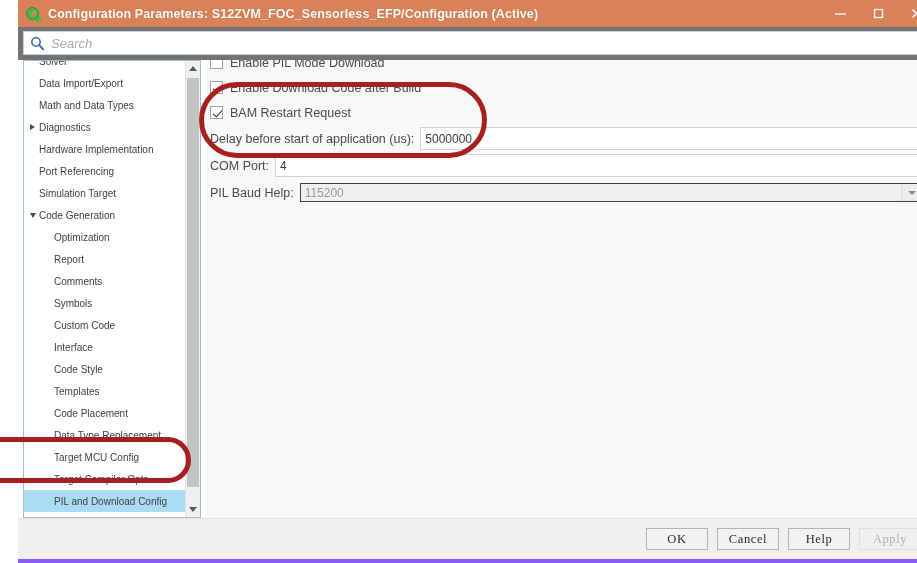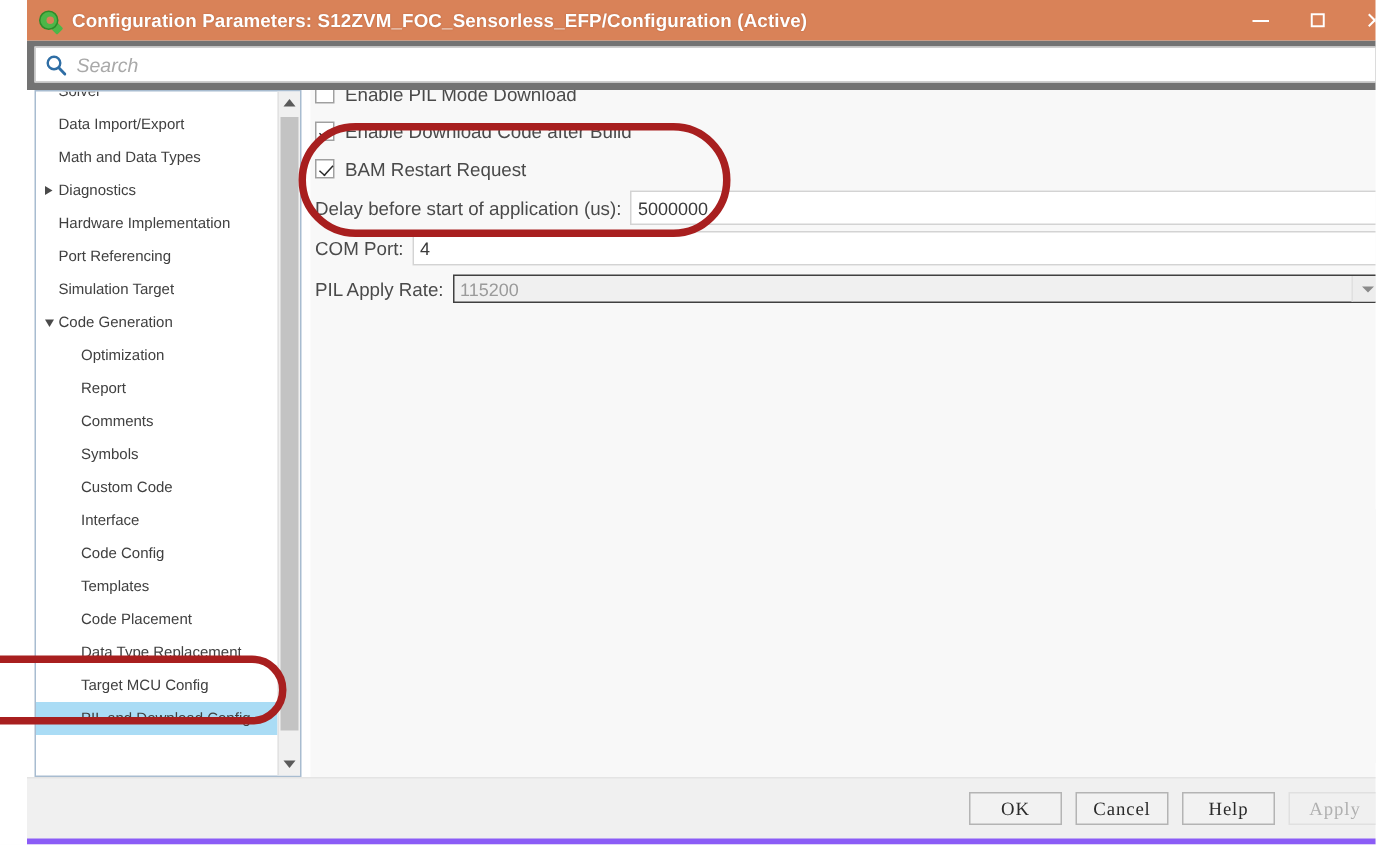--- a/index.html
+++ b/index.html
@@ -490,37 +490,41 @@
             <div class="tree-item level1">
               <span class="twisty none"></span>
               <span class="tree-label">Custom Code</span>
             </div>
             <div class="tree-item level1">
               <span class="twisty none"></span>
               <span class="tree-label">Interface</span>
             </div>
             <div class="tree-item level1">
               <span class="twisty none"></span>
-              <span class="tree-label">Code Config</span>
+              <span class="tree-label">Code Style</span>
             </div>
             <div class="tree-item level1">
               <span class="twisty none"></span>
               <span class="tree-label">Templates</span>
             </div>
             <div class="tree-item level1">
               <span class="twisty none"></span>
               <span class="tree-label">Code Placement</span>
             </div>
             <div class="tree-item level1">
               <span class="twisty none"></span>
               <span class="tree-label">Data Type Replacement</span>
             </div>
             <div class="tree-item level1">
               <span class="twisty none"></span>
               <span class="tree-label">Target MCU Config</span>
+            </div>
+            <div class="tree-item level1">
+              <span class="twisty none"></span>
+              <span class="tree-label">Target Compiler Opts</span>
             </div>
             <div class="tree-item level1 sel">
               <span class="twisty none"></span>
               <span class="tree-label">PIL and Download Config</span>
             </div>
           </div>
       </div>
       <div class="vscroll">
         <div class="sb-btn">
             <div class="sb-up"></div>
@@ -550,21 +554,21 @@
           </div>
           <div class="row">
             <span class="field-label">Delay before start of application (us):</span>
             <input type="text" class="text-field" value="5000000" style="">
           </div>
           <div class="row">
             <span class="field-label">COM Port:</span>
             <input type="text" class="text-field" value="4" style="">
           </div>
           <div class="row">
-            <span class="field-label">PIL Apply Rate:</span>
+            <span class="field-label">PIL Baud Help:</span>
             <div class="combo">
               <span class="combo-val">115200</span>
               <span class="combo-btn">
                 <span class="combo-arrow"></span>
               </span>
             </div>
           </div>
         </div>
     </div>
   </div>

